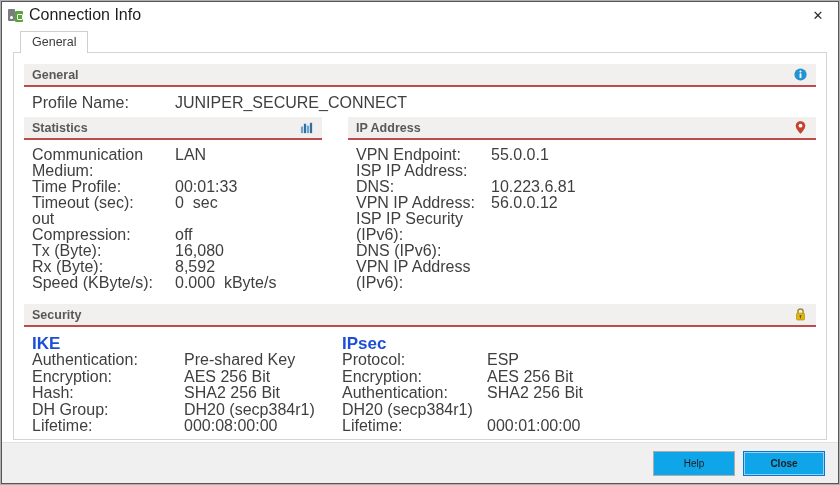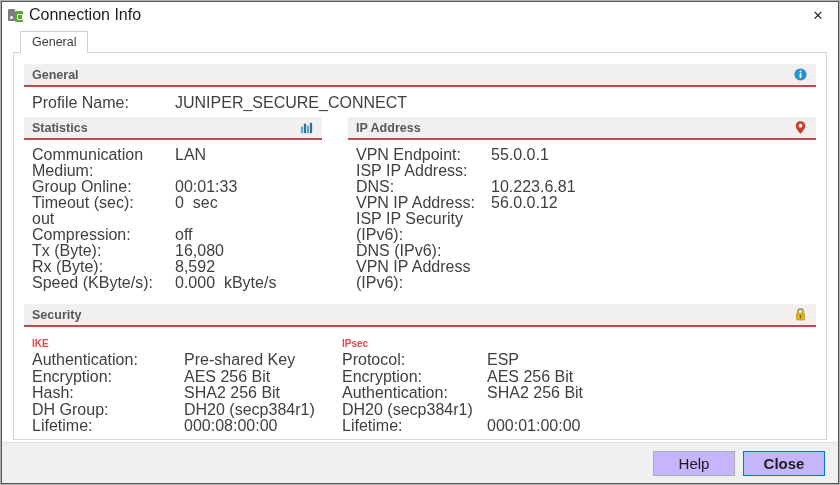--- a/index.html
+++ b/index.html
@@ -79,34 +79,34 @@
 
   .stat-rows { padding: 7px 0 0 8px; }
   .stat-rows .row-label { width: 143px; }
   .ip-rows { padding: 7px 0 0 8px; }
   .ip-rows .row-label { width: 135px; }
 
   .security-section { margin-top: 13px; }
   .sec-cols { display: flex; padding: 8px 0 0 8px; }
   .sec-col-left  { flex: 0 0 310px; }
   .sec-col-right { flex: 1 1 auto; }
-  .sec-subtitle { font-size: 10px; font-weight: bold; color: #ef4444; line-height: 17px; }
+  .sec-subtitle { font-size: 17px; font-weight: bold; color: #1d4ed8; line-height: 17px; }
   .sec-rows .row { line-height: 16.5px; }
   .sec-col-left  .row-label { width: 152px; }
   .sec-col-right .row-label { width: 145px; }
 
   
   .footer {
     flex: 0 0 41px; background: #f0f0f0; border-top: 1px solid #e2e2e2;
     display: flex; align-items: center; justify-content: flex-end;
     padding: 0 13px; gap: 8px; margin-top: 2px;
   }
   .btn {
-    width: 82px; height: 25px; background: #c4b5fd; border: 1px solid #adadad;
-    font-family: "Liberation Sans", sans-serif; font-size: 15px; color: #1d1d1d;
+    width: 82px; height: 25px; background: #0ea5e9; border: 1px solid #adadad;
+    font-family: "Liberation Sans", sans-serif; font-size: 10px; color: #1d1d1d;
     display: flex; align-items: center; justify-content: center;
   }
   .btn-default { border: 1px solid #0078d7; box-shadow: inset 0 0 0 1px #9fcdf0; font-weight: bold; }
 
   
   .icon-16 { width: 15px; height: 15px; display: block; }
 </style>
 </head>
 <body>
 
@@ -161,21 +161,21 @@
           </span>
         </div>
         <div class="stat-rows">
 
             <div class="row">
               <span class="row-label">Communication Medium:</span>
               <span class="row-value">LAN</span>
             </div>
 
             <div class="row">
-              <span class="row-label">Group Online:</span>
+              <span class="row-label">Time Profile:</span>
               <span class="row-value">00:01:33</span>
             </div>
 
             <div class="row">
               <span class="row-label">Timeout (sec):</span>
               <span class="row-value">0  sec</span>
             </div>
 
             <div class="row">
               <span class="row-value">out</span>

